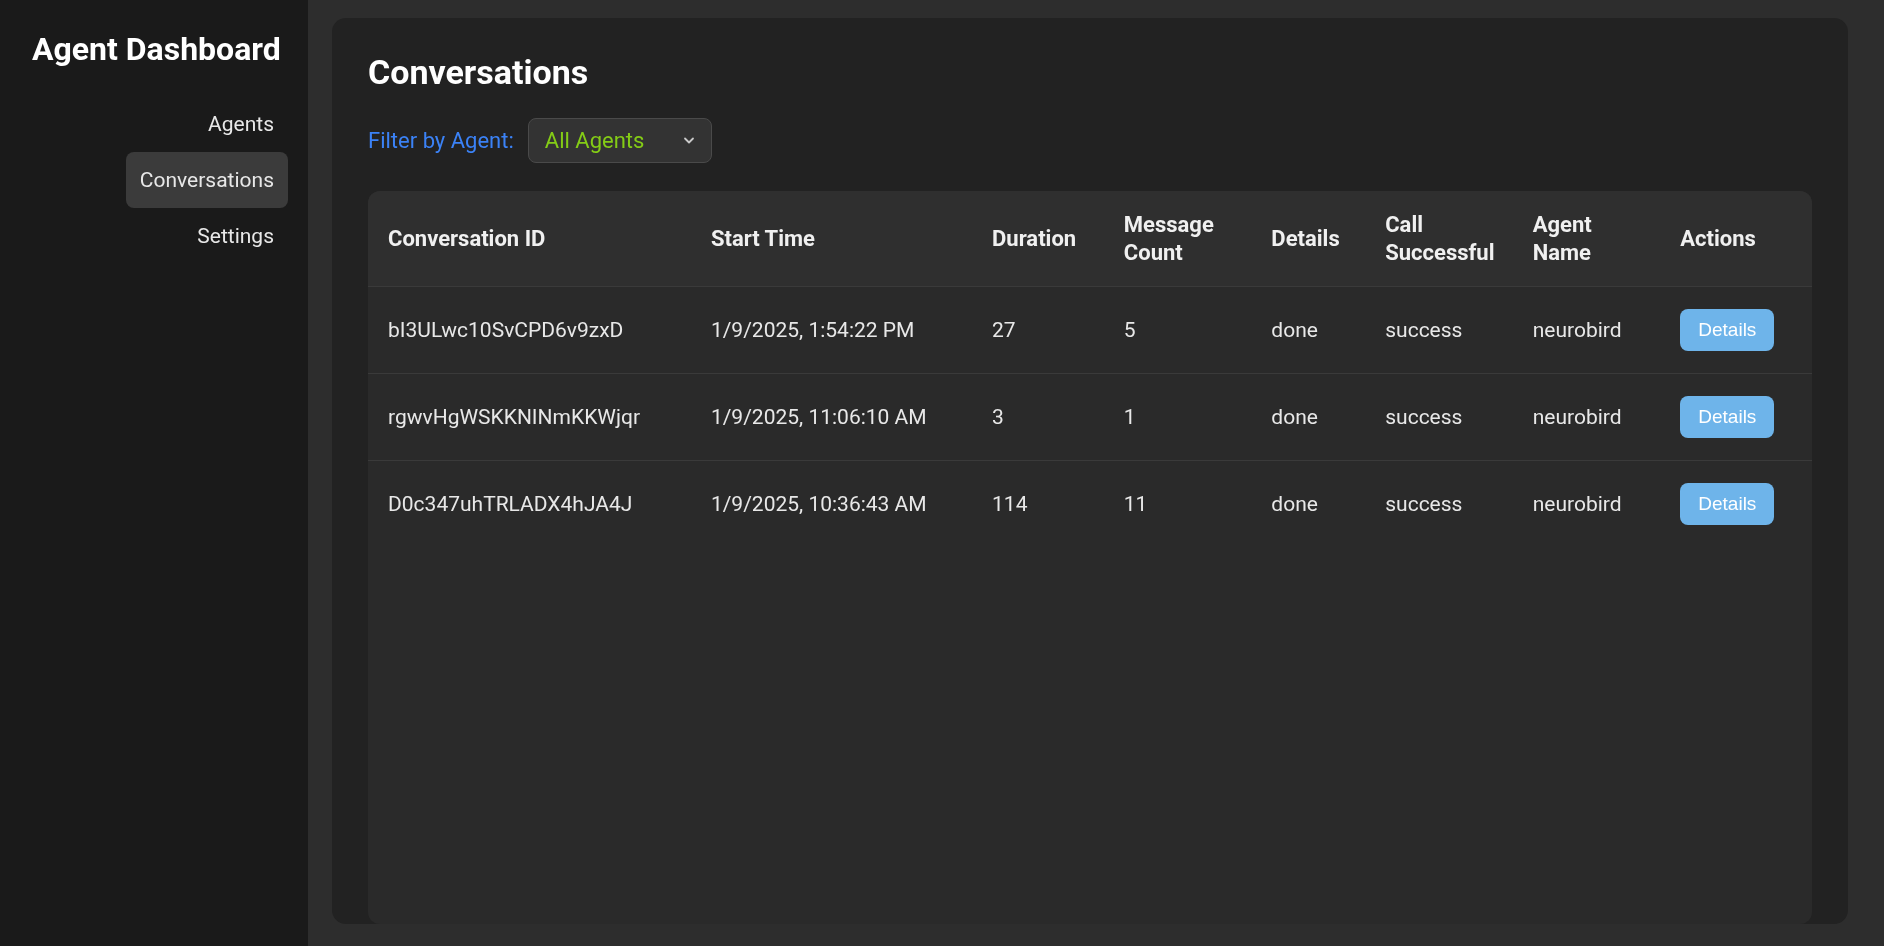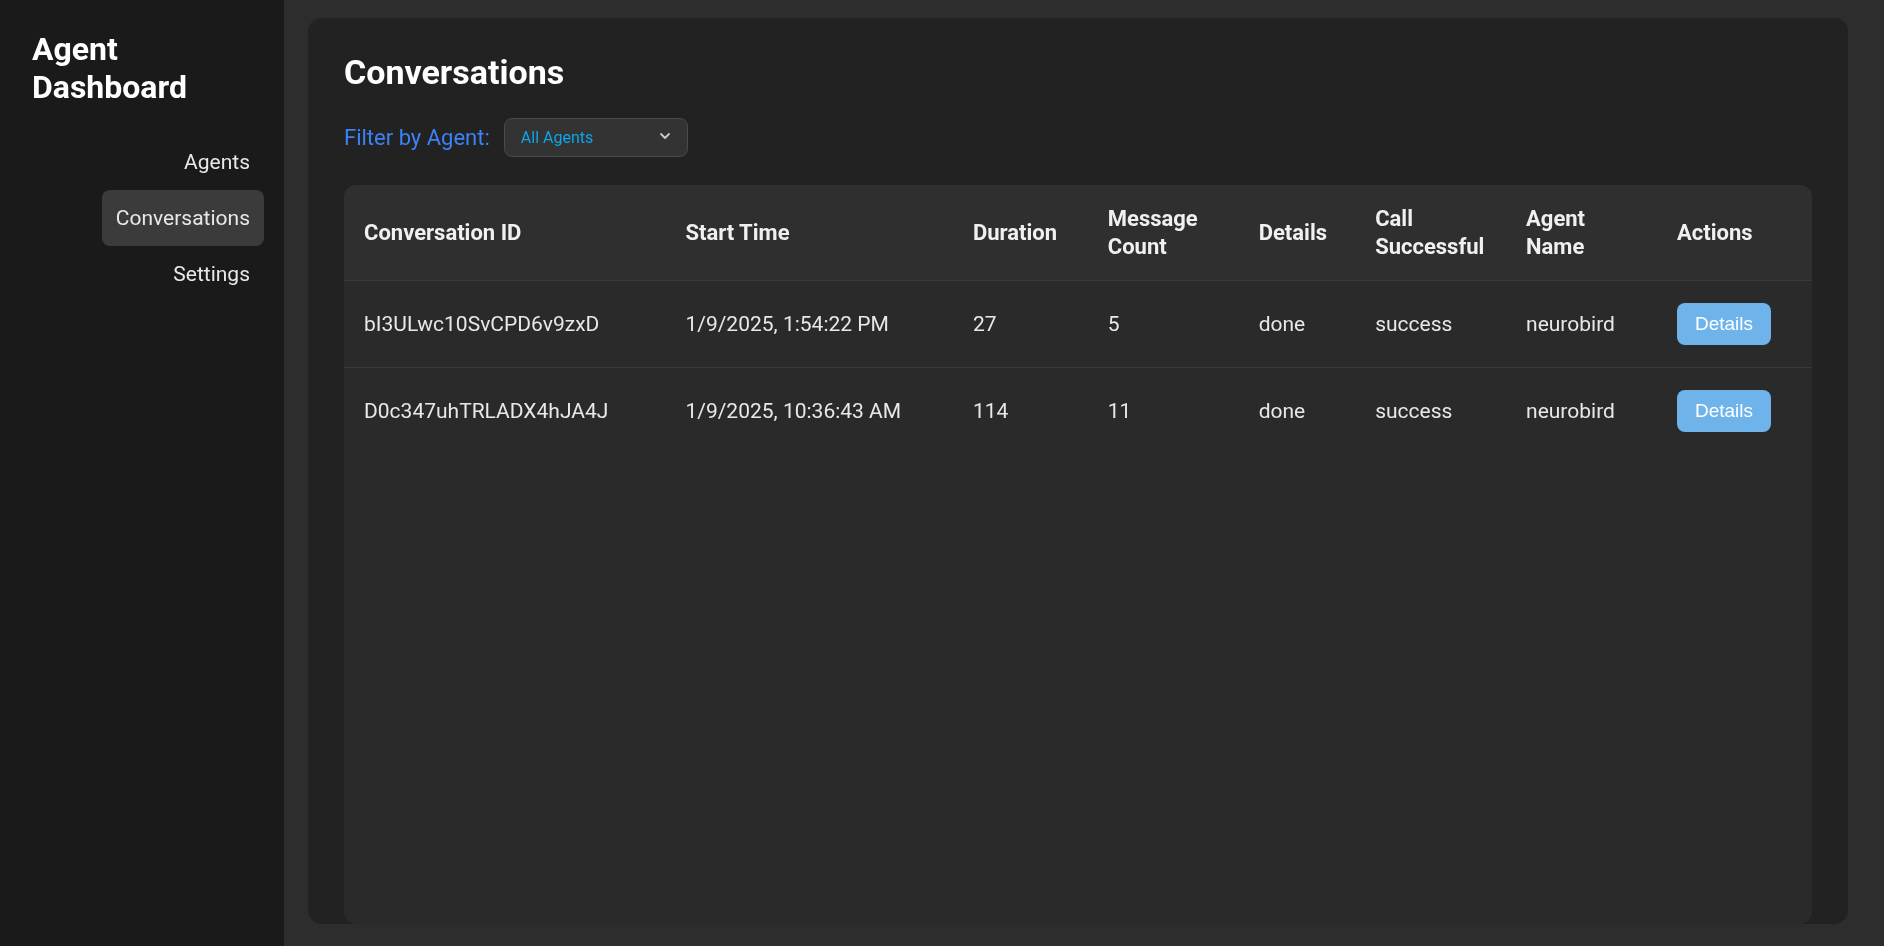--- a/index.html
+++ b/index.html
@@ -10,21 +10,21 @@
     body {
       font-family: -apple-system, BlinkMacSystemFont, "Segoe UI", Roboto, Helvetica, Arial, sans-serif;
       background: #2d2d2d;
       color: #e8e8e8;
       display: flex;
       height: 946px;
       width: 1884px;
       overflow: hidden;
     }
     .sidebar {
-      width: 284px;
+      width: 308px;
       background: #1a1a1a;
       padding: 30px 20px;
       flex-shrink: 0;
     }
     .sidebar-title {
       font-size: 32px;
       font-weight: 700;
       color: #fff;
       margin-bottom: 28px;
       padding-left: 12px;
@@ -77,22 +77,22 @@
       color: #3b82f6;
     }
     .select-wrap {
       position: relative;
       display: inline-flex;
       align-items: center;
       background: #333;
       border: 1px solid #4a4a4a;
       border-radius: 8px;
       padding: 9px 44px 9px 16px;
-      font-size: 16px;
-      color: #0ea5e9;
+      font-size: 22px;
+      color: #84cc16;
       cursor: pointer;
       min-width: 184px;
     }
     .select-chevron {
       position: absolute;
       right: 14px;
       top: 50%;
       transform: translateY(-50%);
       pointer-events: none;
     }
@@ -201,20 +201,30 @@
               <td>bI3ULwc10SvCPD6v9zxD</td>
               <td class="start-time">1/9/2025, 1:54:22 PM</td>
               <td>27</td>
               <td>5</td>
               <td>done</td>
               <td>success</td>
               <td>neurobird</td>
               <td><button class="details-btn">Details</button></td>
             </tr>
             <tr>
+              <td>rgwvHgWSKKNINmKKWjqr</td>
+              <td class="start-time">1/9/2025, 11:06:10 AM</td>
+              <td>3</td>
+              <td>1</td>
+              <td>done</td>
+              <td>success</td>
+              <td>neurobird</td>
+              <td><button class="details-btn">Details</button></td>
+            </tr>
+            <tr>
               <td>D0c347uhTRLADX4hJA4J</td>
               <td class="start-time">1/9/2025, 10:36:43 AM</td>
               <td>114</td>
               <td>11</td>
               <td>done</td>
               <td>success</td>
               <td>neurobird</td>
               <td><button class="details-btn">Details</button></td>
             </tr>
           </tbody>

